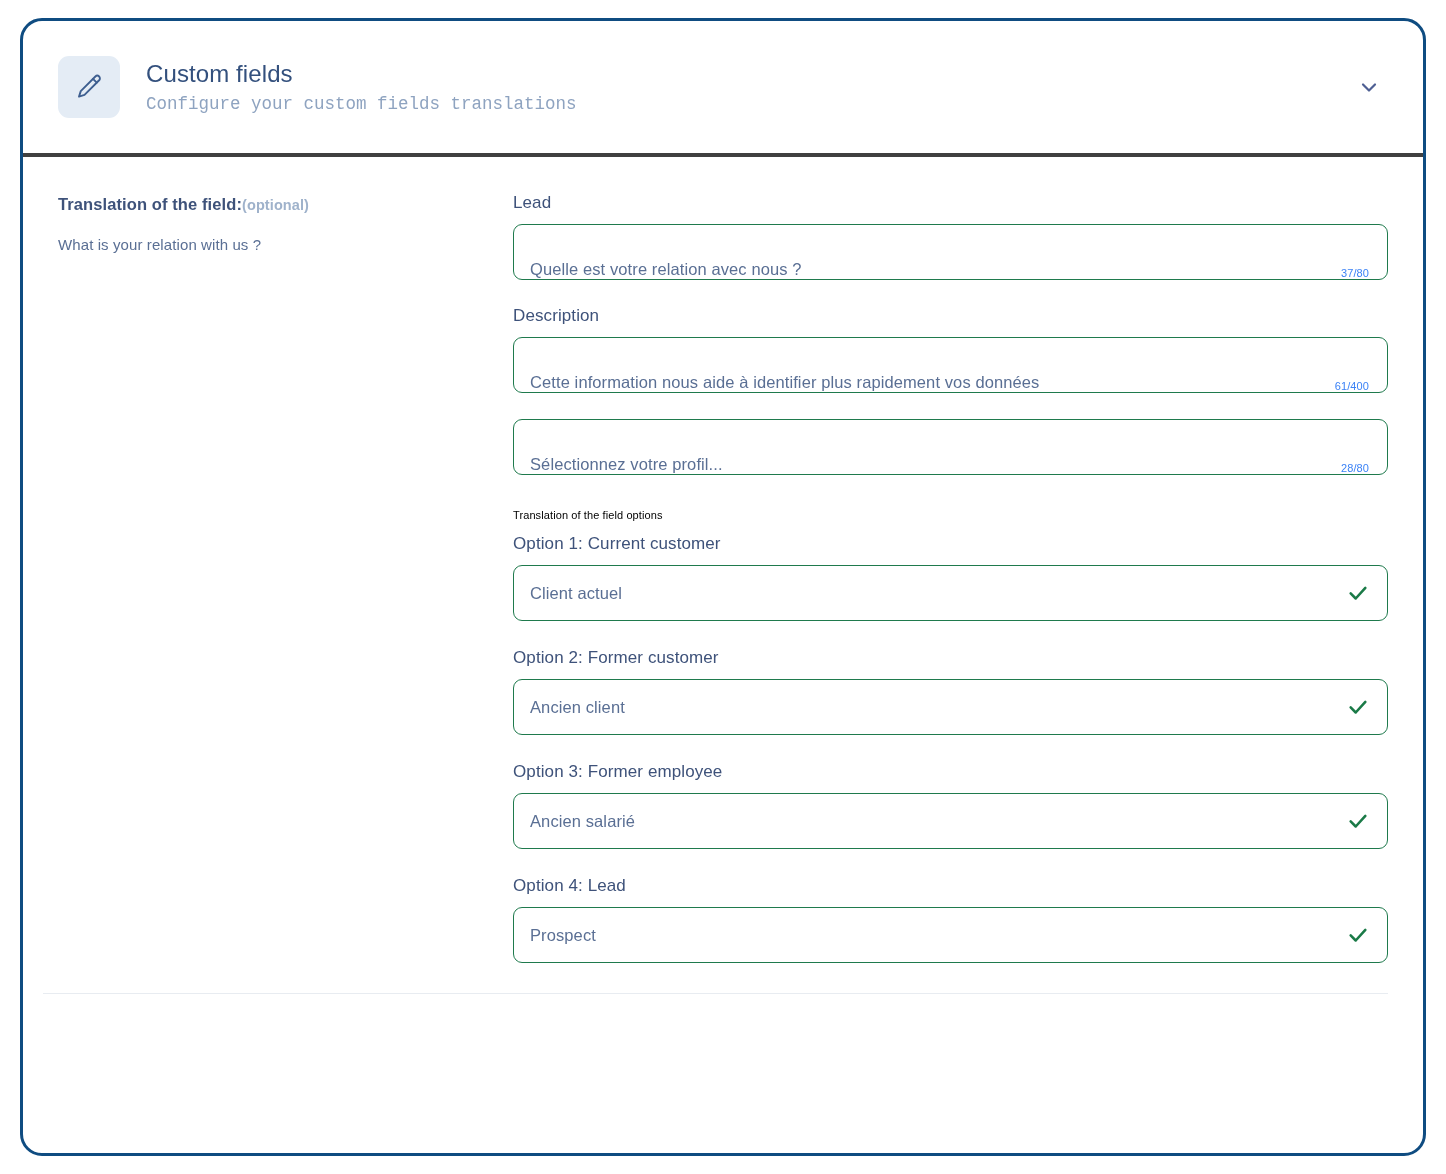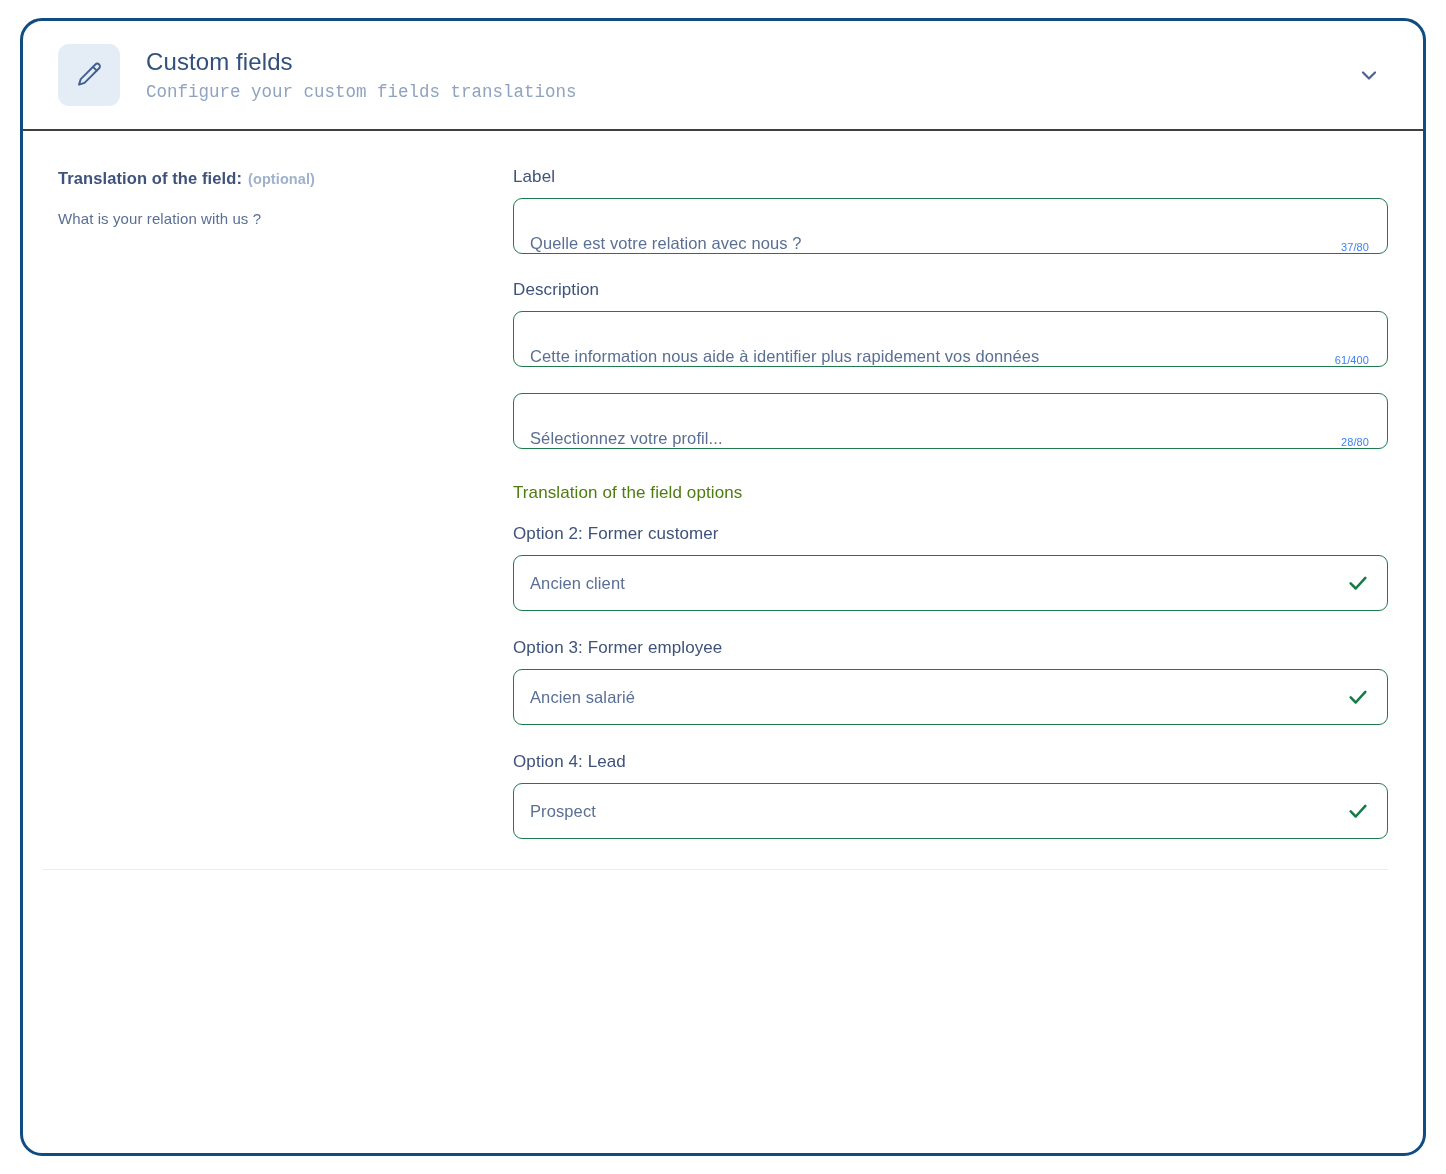--- a/index.html
+++ b/index.html
@@ -27,23 +27,23 @@
     border: 3px solid #0f4c81;
     border-radius: 22px;
     background: #ffffff;
     overflow: hidden;
   }
 
   
   .card-header {
     display: flex;
     align-items: center;
-    height: 110px;
+    height: 136px;
     padding: 0 32px 0 35px;
-    border-bottom: 2px solid #404040;
+    border-bottom: 4px solid #404040;
   }
 
   .header-icon-box {
     width: 62px;
     height: 62px;
     border-radius: 11px;
     background: #e4ecf5;
     display: flex;
     align-items: center;
     justify-content: center;
@@ -96,21 +96,20 @@
   .translation-of-field {
     font-size: 16.5px;
     color: #3e527a;
     font-weight: bold;
     letter-spacing: .1px;
   }
   .optional-tag {
     font-size: 14.5px;
     color: #9fb2cb;
     font-weight: bold;
-    margin-left: 6px;
     letter-spacing: .1px;
   }
   .source-field-text {
     margin-top: 22px;
     font-size: 15px;
     color: #5a6f94;
     font-weight: 400;
     letter-spacing: .1px;
   }
 
@@ -150,26 +149,26 @@
     flex: 0 0 auto;
     font-size: 11px;
     color: #3b82f6;
     font-weight: 400;
     margin-left: 14px;
     letter-spacing: .1px;
   }
   .check-icon { flex: 0 0 auto; margin-left: 14px; display: flex; }
 
   .options-heading {
-    font-size: 17px;
-    color: #4d7c0f;
+    font-size: 11px;
+    color: #000000;
     font-weight: 400;
     letter-spacing: .1px;
     margin-top: 34px;
-    margin-bottom: 21px;
+    margin-bottom: 13px;
   }
 
   .option-group { margin-bottom: 27px; }
   .option-group:last-child { margin-bottom: 4px; }
 
   .option-label {
     font-size: 17px;
     color: #3e527a;
     font-weight: 400;
     letter-spacing: .1px;
@@ -219,21 +218,21 @@
       <div class="left-col">
         <div>
           <span class="translation-of-field">Translation of the field:</span><span class="optional-tag">(optional)</span>
         </div>
         <div class="source-field-text">What is your relation with us ?</div>
       </div>
 
       <div class="right-col">
 
         <div class="field-group">
-          <div class="field-label">Label</div>
+          <div class="field-label">Lead</div>
           <div class="field-input">
             <span class="field-value">Quelle est votre relation avec nous ?</span>
             <span class="char-counter">37/80</span>
           </div>
         </div>
 
         <div class="field-group">
           <div class="field-label">Description</div>
           <div class="field-input">
             <span class="field-value">Cette information nous aide à identifier plus rapidement vos données</span>
@@ -243,20 +242,31 @@
 
         <div class="field-group">
           <div class="field-input">
             <span class="field-value">Sélectionnez votre profil...</span>
             <span class="char-counter">28/80</span>
           </div>
         </div>
 
         <div class="options-heading">Translation of the field options</div>
 
+        <div class="option-group">
+          <div class="option-label">Option 1: Current customer</div>
+          <div class="option-input">
+            <span class="field-value">Client actuel</span>
+            <span class="check-icon">
+              <svg width="22" height="22" viewBox="0 0 24 24" fill="none" stroke="#1a7a47" stroke-width="2.8" stroke-linecap="round" stroke-linejoin="round">
+                <path d="M4 12.5l5.5 5.5L20 6.5"></path>
+              </svg>
+            </span>
+          </div>
+        </div>
 
         <div class="option-group">
           <div class="option-label">Option 2: Former customer</div>
           <div class="option-input">
             <span class="field-value">Ancien client</span>
             <span class="check-icon">
               <svg width="22" height="22" viewBox="0 0 24 24" fill="none" stroke="#1a7a47" stroke-width="2.8" stroke-linecap="round" stroke-linejoin="round">
                 <path d="M4 12.5l5.5 5.5L20 6.5"></path>
               </svg>
             </span>

